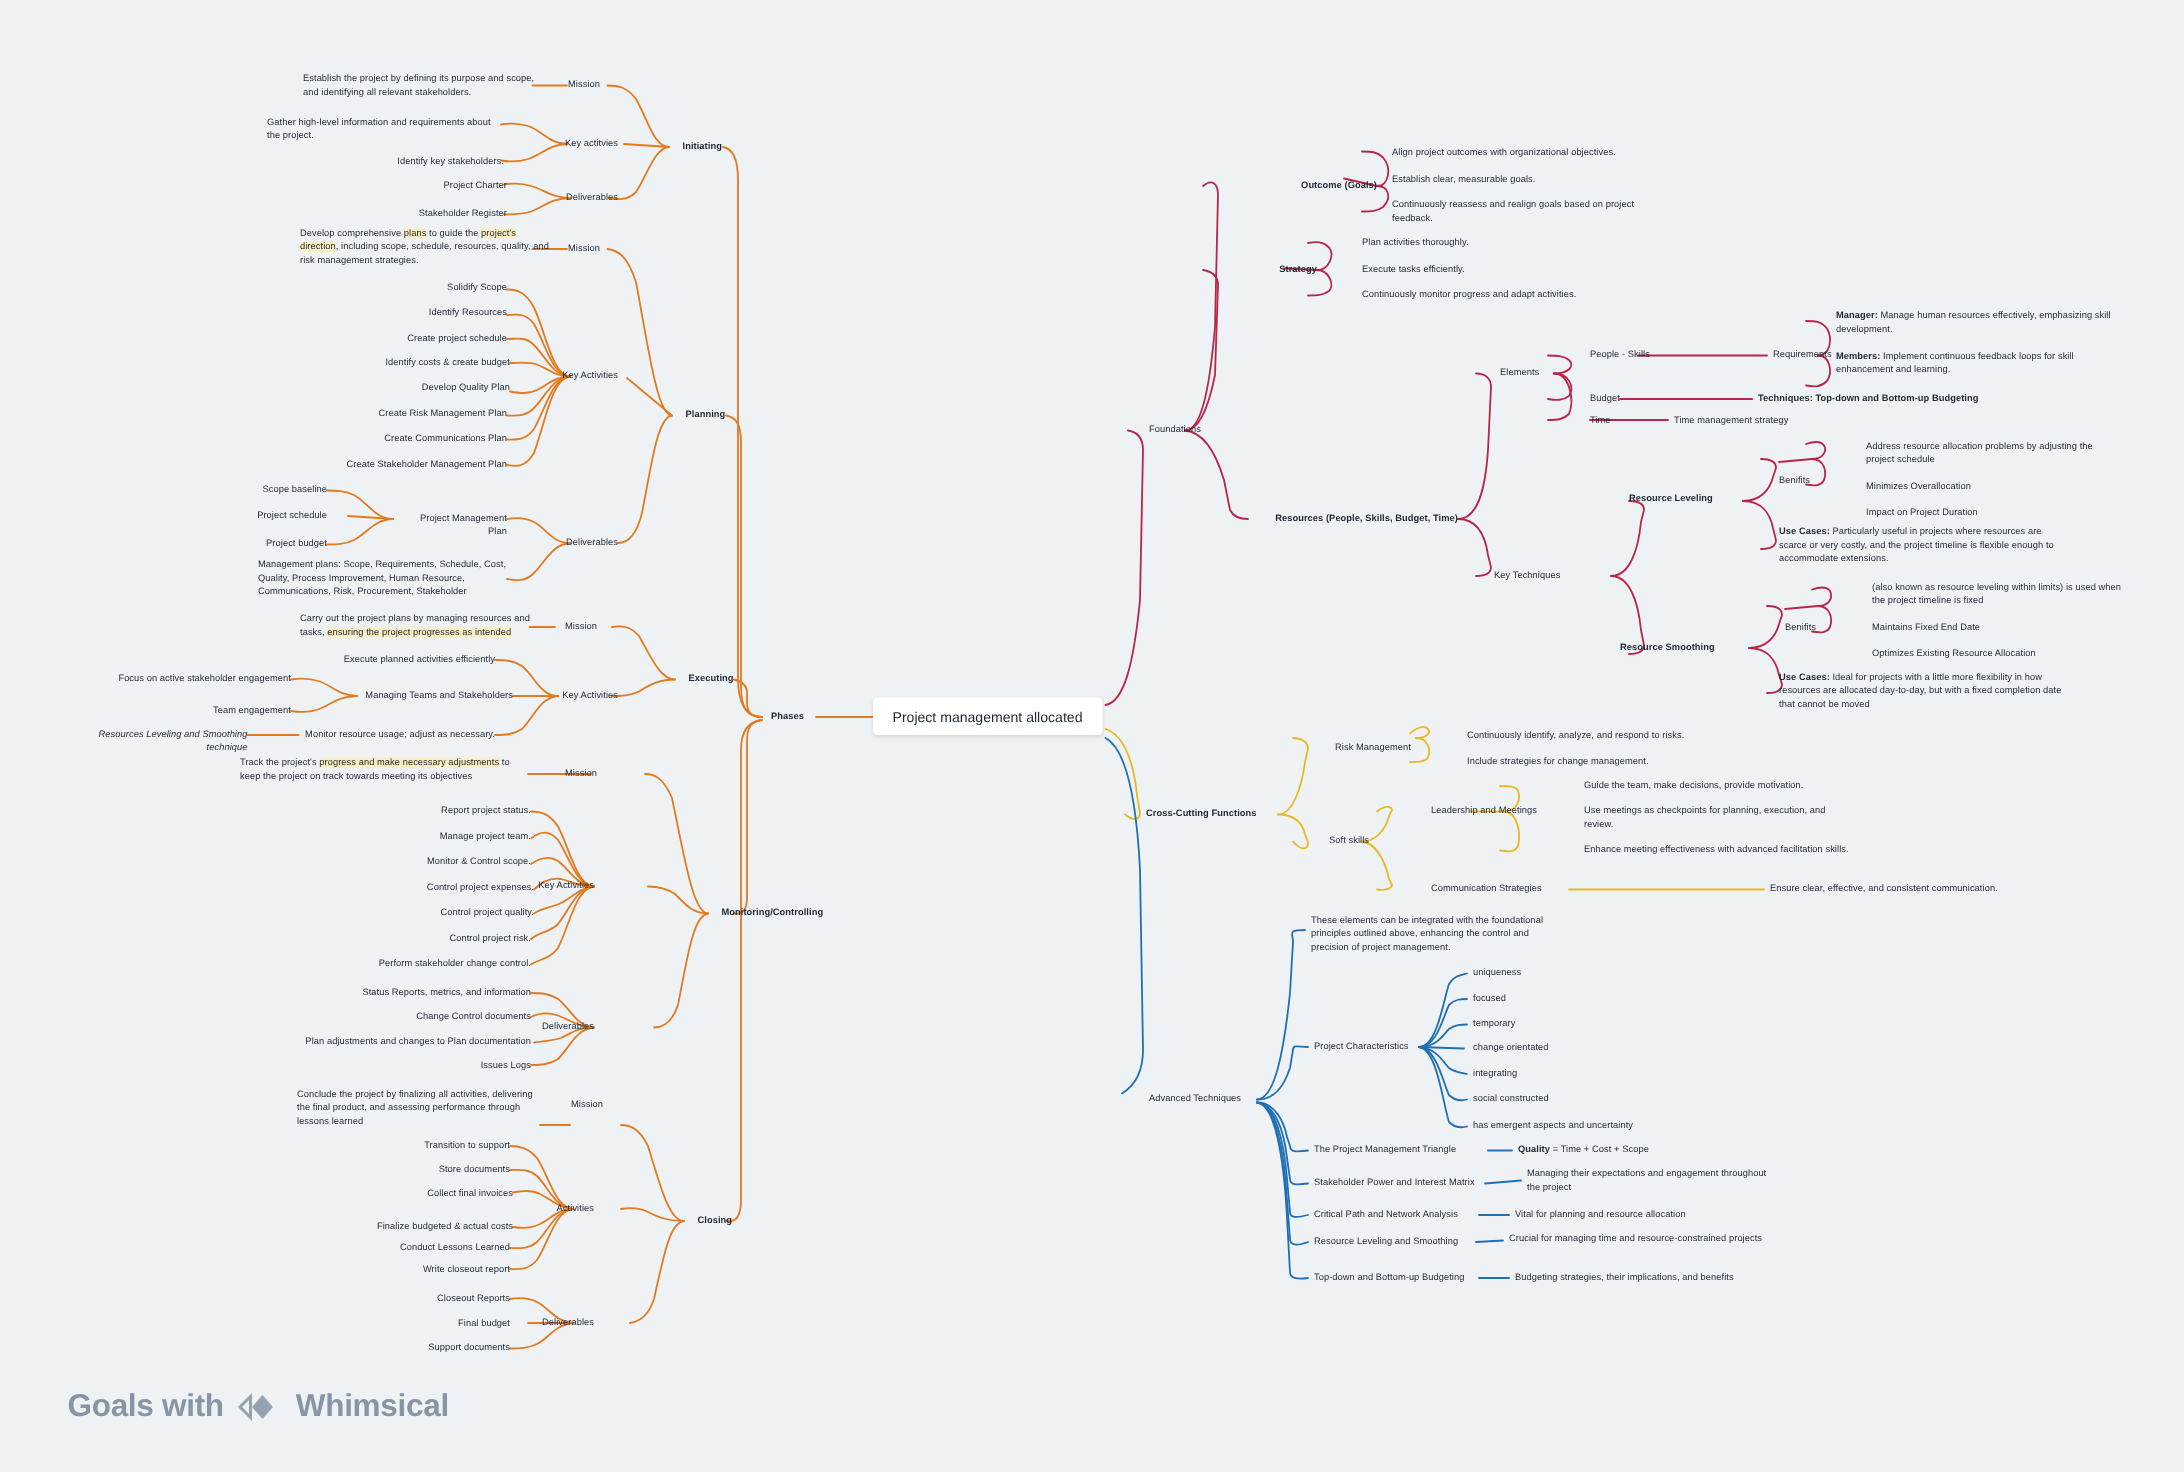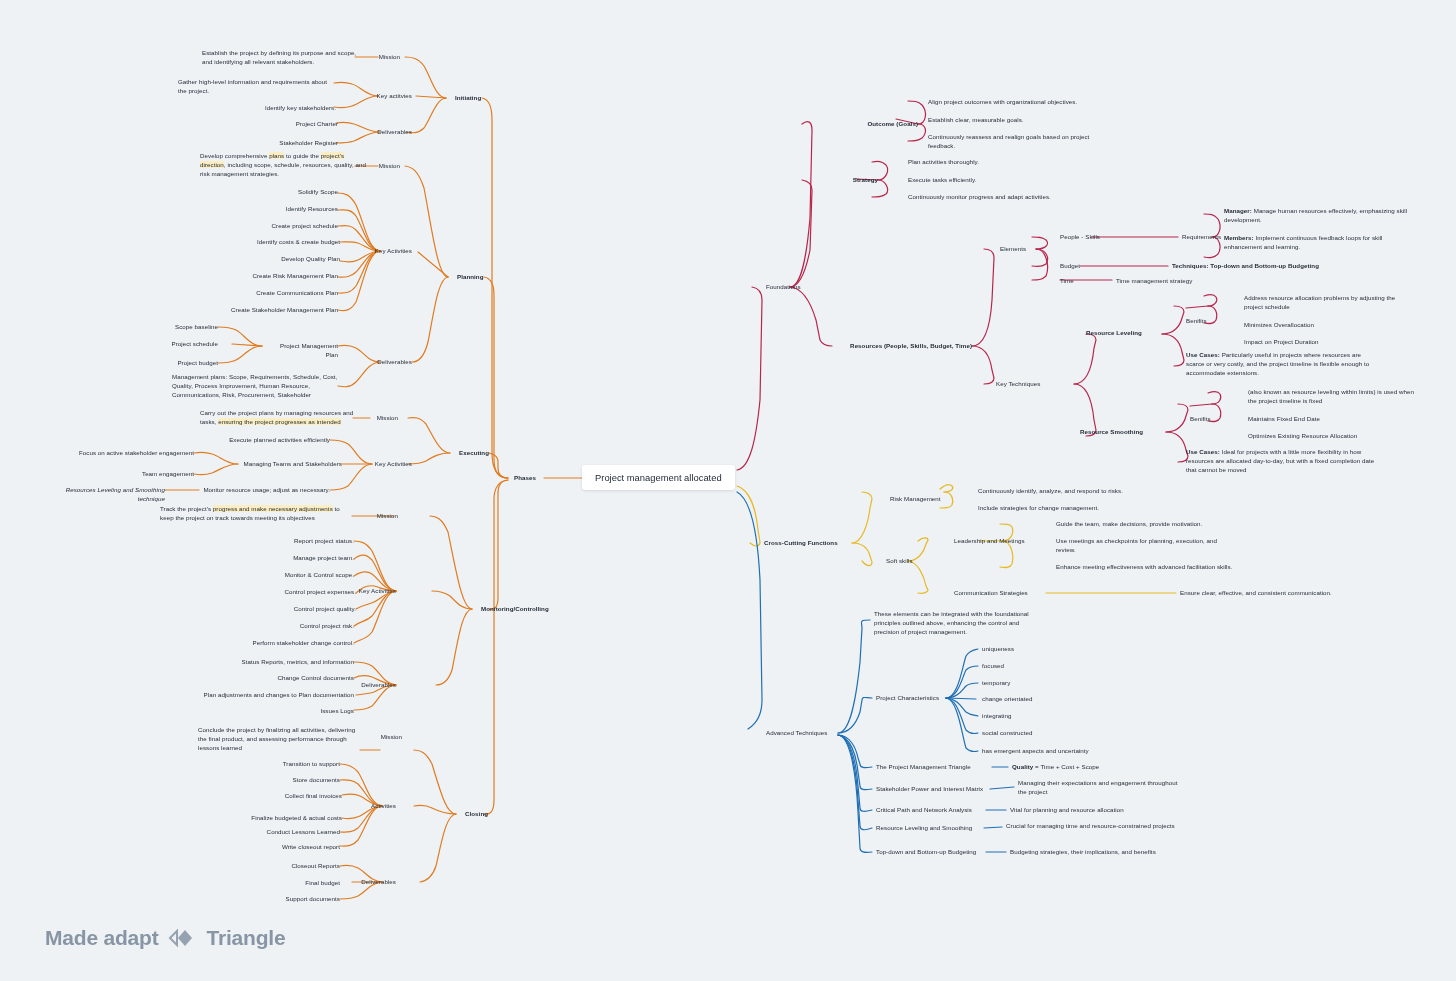--- a/index.html
+++ b/index.html
@@ -381,23 +381,23 @@
   <div class="node" style="left:876px;top:806px;">Critical Path and Network Analysis</div>
   <div class="node l" style="left:1010px;top:806px;width:170px;">Vital for planning and resource allocation</div>
 
   <div class="node" style="left:876px;top:824px;">Resource Leveling and Smoothing</div>
   <div class="node l" style="left:1006px;top:822px;width:170px;">Crucial for managing time and resource-constrained projects</div>
 
   <div class="node" style="left:876px;top:848px;">Top-down and Bottom-up Budgeting</div>
   <div class="node l" style="left:1010px;top:848px;width:170px;">Budgeting strategies, their implications, and benefits</div>
 
   <div id="brand">
-    <span>Made adapt</span>
+    <span>Goals with</span>
     <span class="mark">
       <svg width="30" height="26" viewBox="0 0 30 26">
         <polygon points="10,13 17,5 24,13 17,21" fill="#95a2b0"></polygon>
         <polygon points="2,13 9,6 9,20" fill="none" stroke="#95a2b0" stroke-width="2"></polygon>
       </svg>
     </span>
-    <span>Triangle</span>
+    <span>Whimsical</span>
   </div>
 
 </div>
 
 </body></html>

